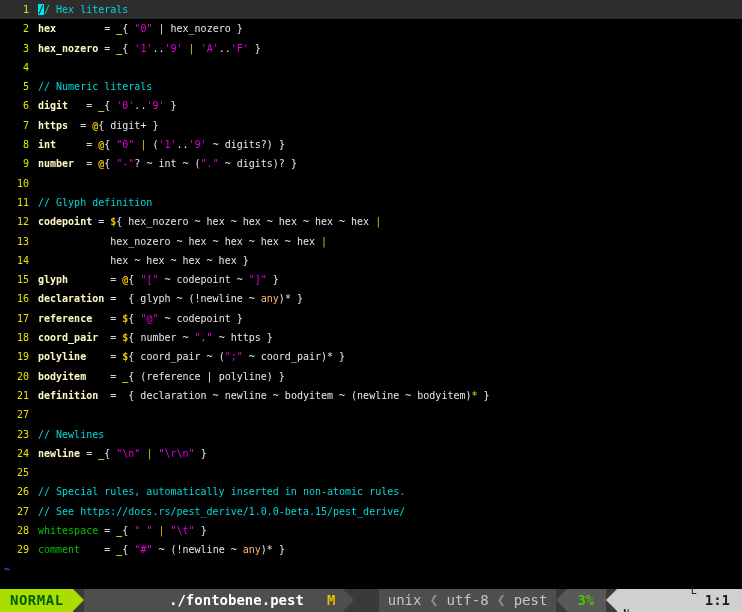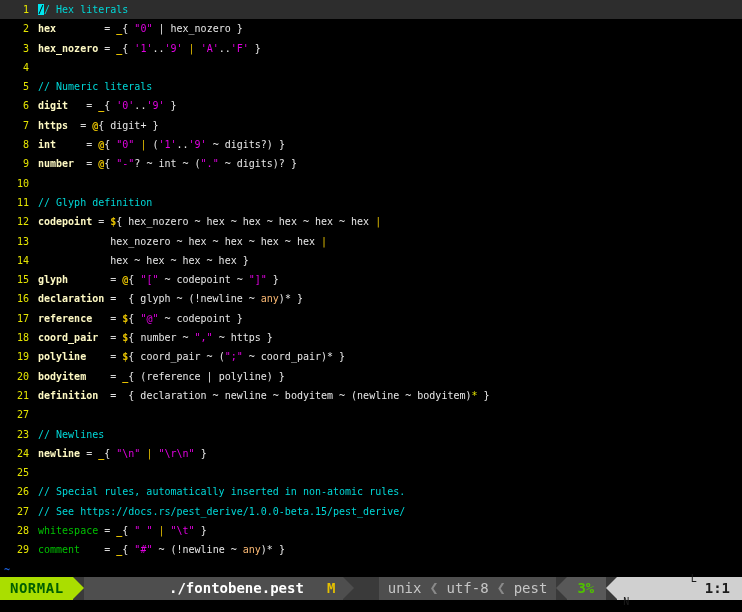--- a/index.html
+++ b/index.html
@@ -34,21 +34,21 @@
   .str   {color:#e000e0;}
   .pipe  {color:#e5c000;}
   .plain {color:#e8e8e8;}
   .builtin{color:#fdba74;}
   .star  {color:#e5e500;}
 
   .cursor{background:#00e5ee;color:#000000;}
 
   
   #status{
-    position:absolute;left:0;bottom:12px;width:742px;height:23px;
+    position:absolute;left:0;bottom:0;width:742px;height:23px;
     display:flex;align-items:stretch;background:#3a3a3a;
     font-size:14px;line-height:23px;white-space:pre;
   }
   .seg{display:flex;align-items:center;height:23px;}
   .mode{
     background:#aade00;color:#005f00;font-weight:bold;
     padding:0 9px 0 10px;letter-spacing:0.5px;
   }
   .arrow-r{
     width:0;height:0;border-top:11.5px solid transparent;

